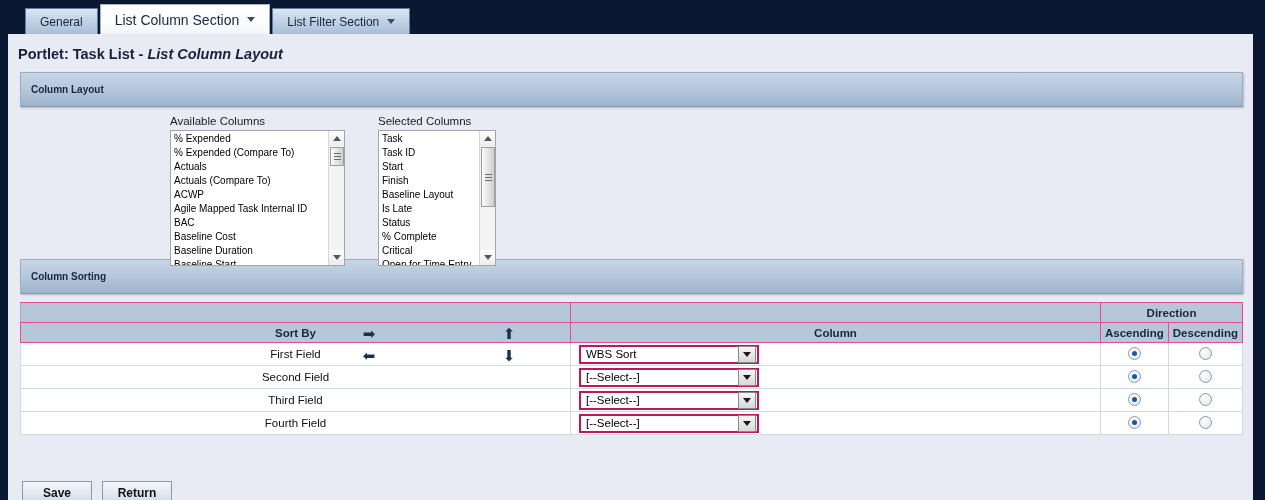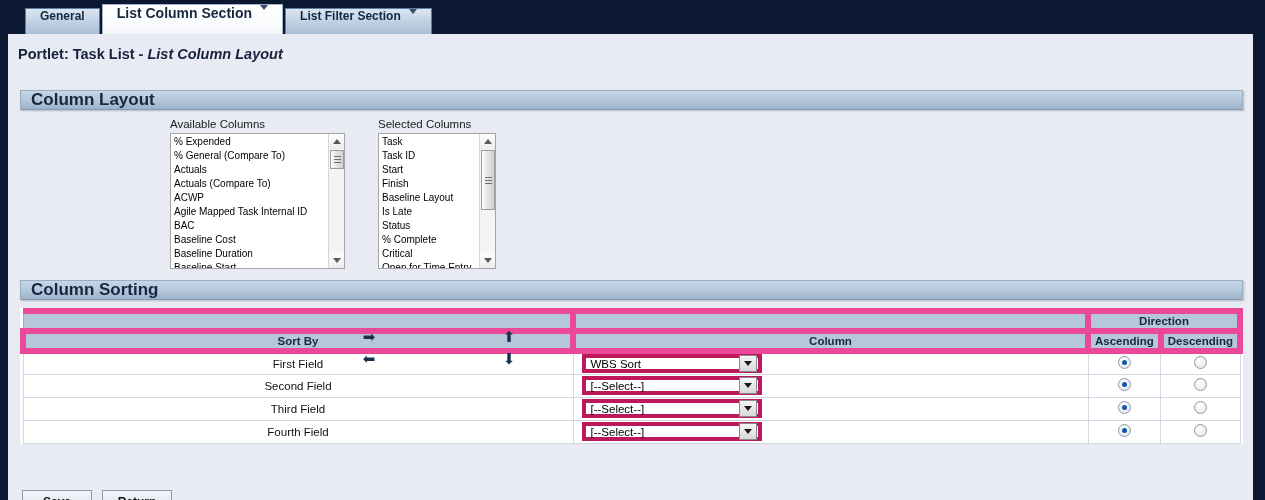--- a/index.html
+++ b/index.html
@@ -14,23 +14,23 @@
   
   .tabstrip {
     position: absolute; left: 0; top: 0;
     width: 1265px; height: 34px;
     background: #0a1832;
     display: flex; align-items: flex-end;
     padding-left: 25px;
   }
   .tab {
     height: 26px;
-    display: flex; 
+    display: flex; align-items: center;
     padding: 0 14px;
-    font-size: 12px; font-weight: bold;
+    font-size: 12px; font-weight: normal;
     color: #16273f;
     border: 1px solid #5d7ea0;
     border-bottom: none;
     margin-right: 2px;
     background: linear-gradient(to bottom, #dbe6f2 0%, #c3d3e5 45%, #a9bed5 100%);
     white-space: nowrap;
     position: relative;
   }
   .tab.active {
     background: linear-gradient(to bottom, #ffffff 0%, #fbfcfd 60%, #f2f5f9 100%);
@@ -57,25 +57,25 @@
 
   .portlet-title {
     padding: 12px 12px 10px 10px;
     font-size: 14.5px; font-weight: bold;
     color: #16213a;
   }
   .portlet-title .em { font-style: italic; }
 
   
   .sec-head {
-    margin: 18px 10px 0 12px;
-    height: 20px;
+    margin: 0 10px 0 12px;
+    height: 35px;
     display: flex; align-items: center;
     padding-left: 10px;
-    font-size: 17px; font-weight: bold;
+    font-size: 10px; font-weight: bold;
     color: #16273f;
     background: linear-gradient(to bottom, #c7d6e6 0%, #b2c5da 55%, #9db3cb 100%);
     border: 1px solid #9aaec4;
     border-bottom-color: #8498ae;
     box-shadow: 1px 1px 2px rgba(80,90,110,.35);
   }
 
   .layout-body {
     padding: 14px 0 8px 0;
     position: relative;
@@ -156,21 +156,21 @@
   .sort-wrap { margin: 8px 10px 0 12px; }
   table.sort {
     width: 100%; border-collapse: collapse;
     font-size: 11.5px;
     background: #fff;
     border: 1px solid #9aaec4;
     border-top: none;
   }
   table.sort th {
     background: #b6c7d9;
-    border: 6px solid #ec4899;
+    border: 1px solid #ec4899;
     color: #16273f;
     font-weight: bold;
     font-size: 11.5px;
     height: 20px;
     padding: 0 4px;
   }
   table.sort th.blank { background: #b6c7d9; border-left: none; }
   table.sort td {
     border: 1px solid #d3d9e2;
     height: 23px;
@@ -178,21 +178,21 @@
     color: #111;
   }
   td.sortby { text-align: center; }
   td.coltd { text-align: left; padding-left: 6px; }
   td.dir { text-align: center; width: 67px; padding: 0; }
 
   
   .sel {
     display: inline-flex; align-items: center;
     width: 180px; height: 19px;
-    border: 4px solid #be185d;
+    border: 2px solid #be185d;
     background: #fff;
     font-size: 11.5px;
     padding-left: 5px;
     color: #000;
     justify-content: space-between;
   }
   .sel .btn {
     width: 18px; height: 17px;
     margin-right: 1px;
     background: linear-gradient(to bottom,#f6f6f6,#d8d8d8);
@@ -259,21 +259,21 @@
     <span>Column Layout</span>
   </div>
 
   <div class="layout-body">
 
     <div class="listbox-wrap" style="left:162px; top:8px; width:175px;">
       <div class="lb-label">Available Columns</div>
       <div class="listbox">
         <div class="lb-items">
           <div>% Expended</div>
-          <div>% General (Compare To)</div>
+          <div>% Expended (Compare To)</div>
           <div>Actuals</div>
           <div>Actuals (Compare To)</div>
           <div>ACWP</div>
           <div>Agile Mapped Task Internal ID</div>
           <div>BAC</div>
           <div>Baseline Cost</div>
           <div>Baseline Duration</div>
           <div>Baseline Start</div>
         </div>
         <div class="lb-scroll">

